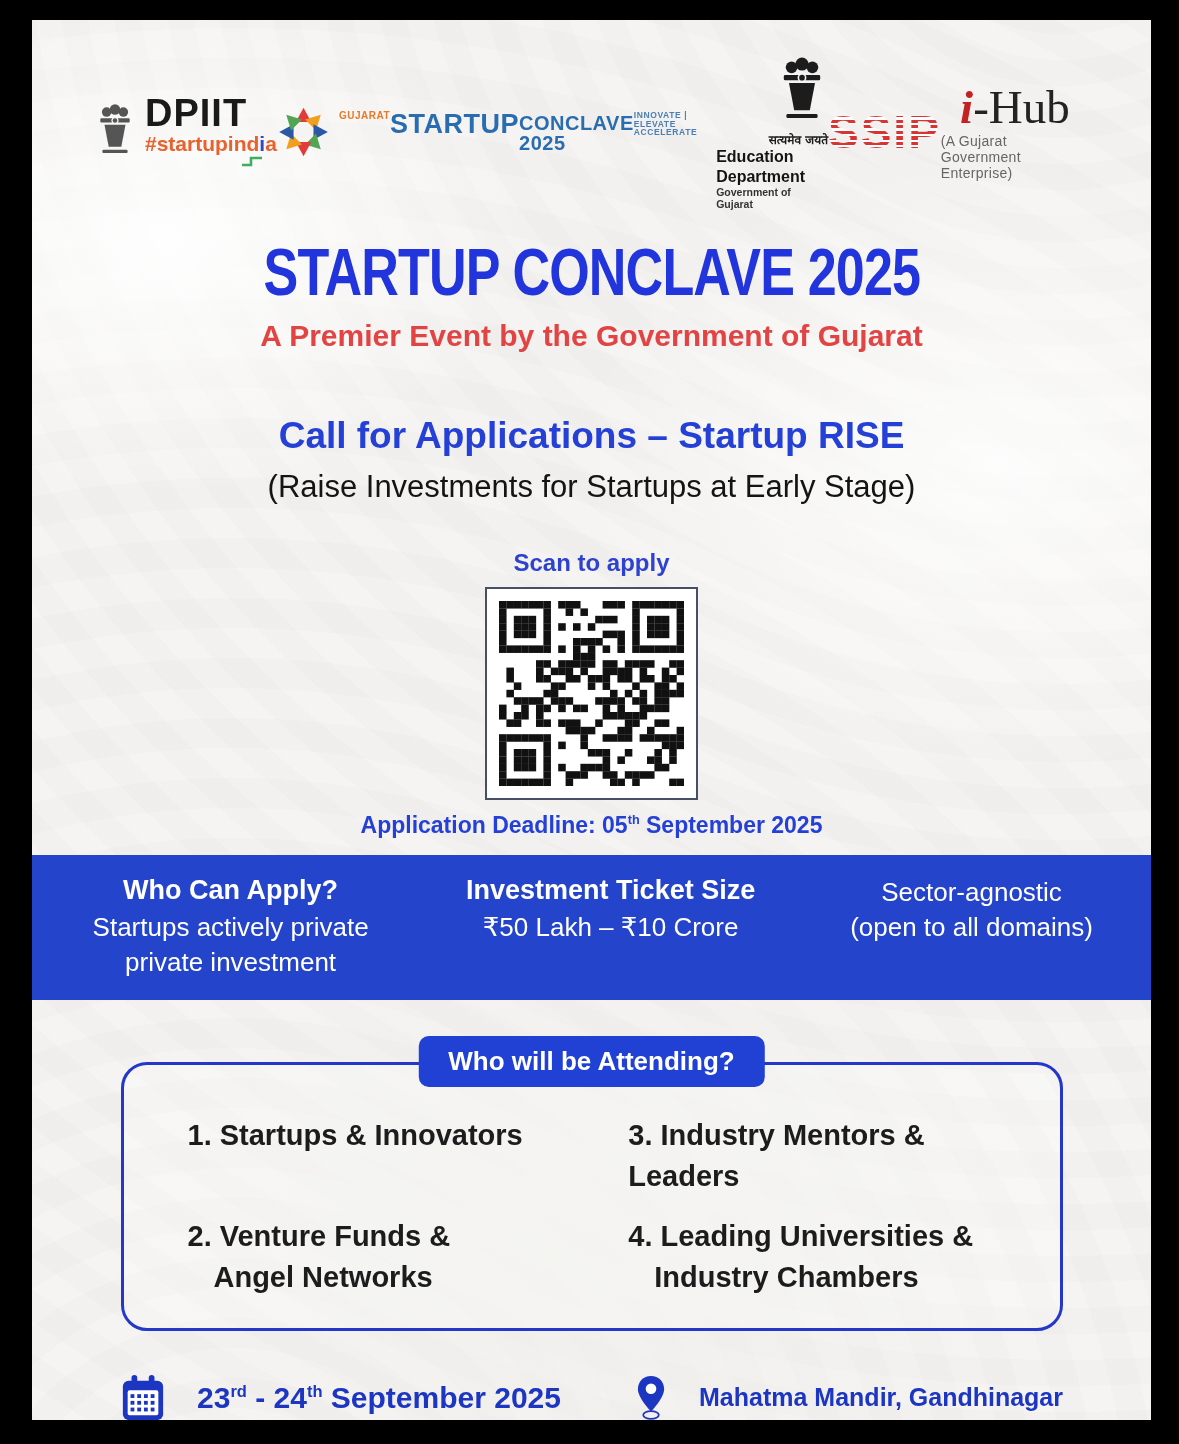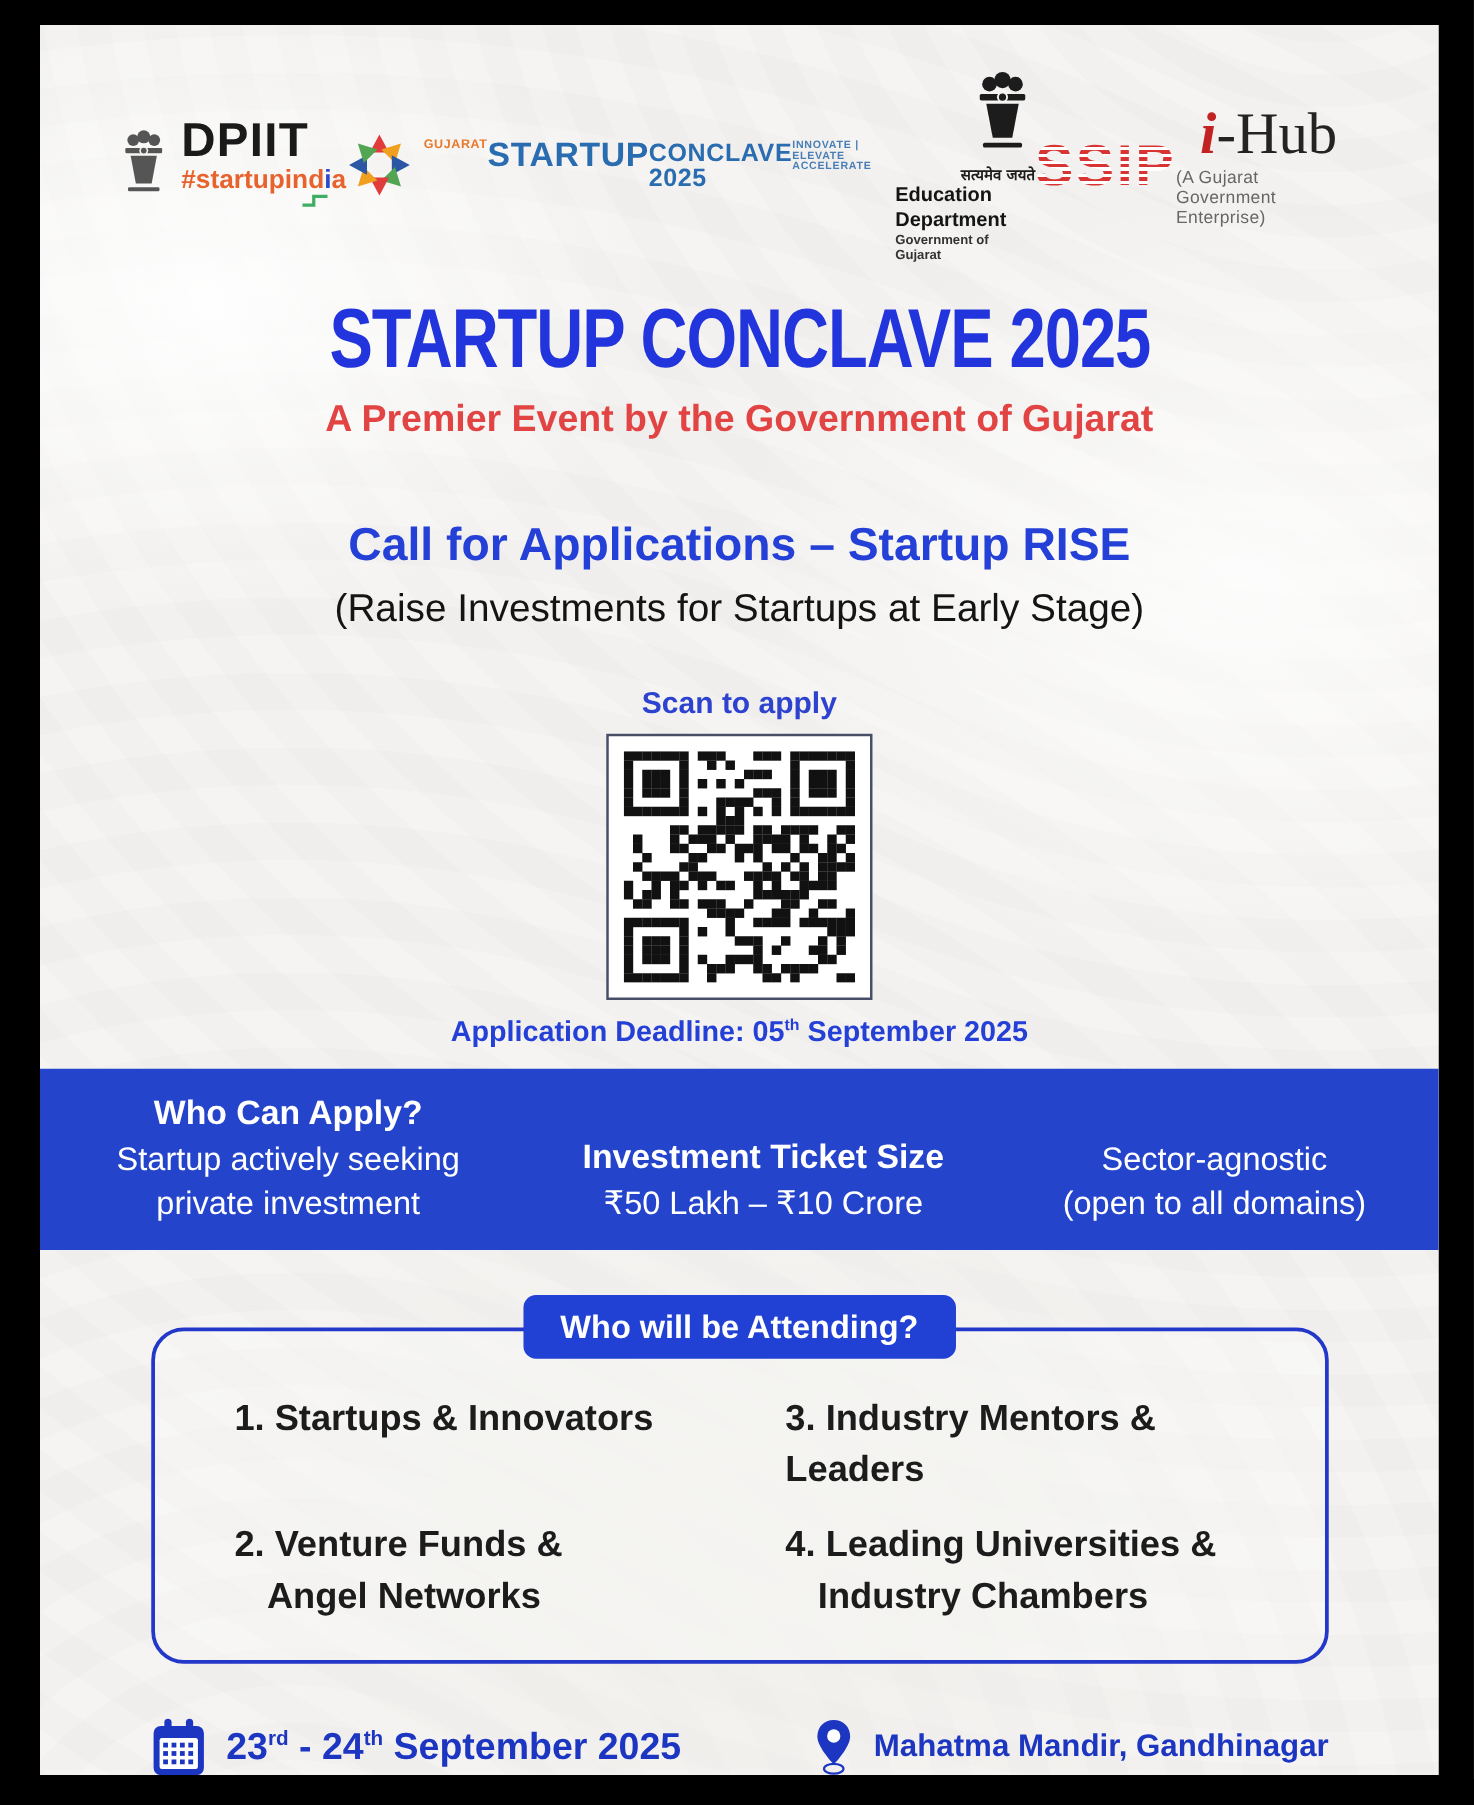--- a/index.html
+++ b/index.html
@@ -48,40 +48,40 @@
   .main-sub{margin-top:16px;font-size:30px;font-weight:600;color:#e24444;}
   .call-heading{margin-top:62px;font-size:37px;font-weight:800;color:#2540d6;}
   .call-sub{margin-top:12px;font-size:31px;font-weight:500;color:#141414;}
   .scan-label{margin-top:44px;font-size:24px;font-weight:700;color:#2d43d0;}
   
   .qr-frame{margin-top:10px;background:#fff;border:2px solid #474f66;padding:12px;line-height:0;}
   .deadline{margin-top:12px;font-size:23px;color:#2540d6;font-weight:600;}
   .deadline b{font-weight:800;}
   sup{font-size:.55em;vertical-align:super;}
   
-  .band{margin-top:16px;width:100%;background:#2444cb;color:#fff;display:flex;align-items:flex-end;box-sizing:border-box;padding:14px 0;}
+  .band{margin-top:16px;width:100%;background:#2444cb;color:#fff;display:flex;align-items:flex-start;box-sizing:border-box;padding:14px 0;}
   .band-col{display:flex;flex-direction:column;justify-content:center;text-align:center;padding:6px 20px;box-sizing:border-box;}
   .band-col.c1{flex:1.12;}
   .band-col.c2{flex:1;}
   .band-col.c3{flex:1;}
   .band-title{font-size:27px;font-weight:800;margin-bottom:4px;}
   .band-line{font-size:26px;font-weight:500;line-height:1.35;}
   .band-divider{width:2px;background:rgba(255,255,255,.95);margin:16px 0;}
   
   .attending{position:relative;margin-top:62px;width:942px;}
   .attending-pill{position:absolute;top:-26px;left:50%;transform:translateX(-50%);background:#2140d4;color:#fff;
     font-size:26px;font-weight:800;padding:10px 30px;border-radius:10px;white-space:nowrap;z-index:2;}
   .attending-box{border:3px solid #2337c9;border-radius:26px;background:rgba(255,255,255,.25);
     padding:50px 40px 30px 64px;display:grid;grid-auto-flow:column;grid-template-rows:repeat(2,auto);
     grid-template-columns:1.05fr 1fr;row-gap:20px;column-gap:30px;box-sizing:border-box;}
   .attend-item{font-size:29px;font-weight:600;color:#1c1c1c;line-height:1.4;}
   .attend-item .l2{display:block;padding-left:26px;}
   
   .event-row{width:100%;box-sizing:border-box;margin-top:42px;padding:0 88px;display:flex;justify-content:space-between;align-items:center;}
-  .event-group{display:flex;align-items:center;gap:15px;}
+  .event-group{display:flex;align-items:center;gap:31px;}
   .event-date{font-size:30px;font-weight:800;color:#1d36c2;white-space:nowrap;}
   .event-venue{font-size:25px;font-weight:800;color:#1d36c2;white-space:nowrap;}
   
   .footer-bar{margin-top:24px;width:990px;height:58px;background:#fcfcfd;border:2px solid #dcdce4;border-radius:32px;
     box-sizing:border-box;display:flex;align-items:center;justify-content:space-between;padding:0 46px;
     color:#33345c;box-shadow:0 3px 8px rgba(0,0,0,.05);}
   .footer-group{display:flex;align-items:center;gap:12px;font-size:23px;font-weight:500;}
   .social-group{display:flex;align-items:center;gap:14px;}
   .fb-glyph{font-size:26px;font-weight:800;line-height:1;}
   .in-glyph{font-size:24px;font-weight:800;line-height:1;letter-spacing:-.5px;}
@@ -476,21 +476,21 @@
         <rect x="133.20" y="177.60" width="7.55" height="7.55"></rect>
         <rect x="170.20" y="177.60" width="7.55" height="7.55"></rect>
         <rect x="177.60" y="177.60" width="7.55" height="7.55"></rect>
       </svg>
   </div>
   <div class="deadline"><span>Application Deadline: </span><b><span>05</span><sup>th</sup><span> September 2025</span></b></div>
 
   <div class="band">
     <div class="band-col c1">
       <div class="band-title">Who Can Apply?</div>
-      <div class="band-line">Startup actively seeking</div>
+      <div class="band-line">Startups actively private</div>
       <div class="band-line">private investment</div>
     </div>
     <div class="band-divider"></div>
     <div class="band-col c2">
       <div class="band-title">Investment Ticket Size</div>
       <div class="band-line">₹50 Lakh – ₹10 Crore</div>
     </div>
     <div class="band-divider"></div>
     <div class="band-col c3">
       <div class="band-line">Sector-agnostic</div>

